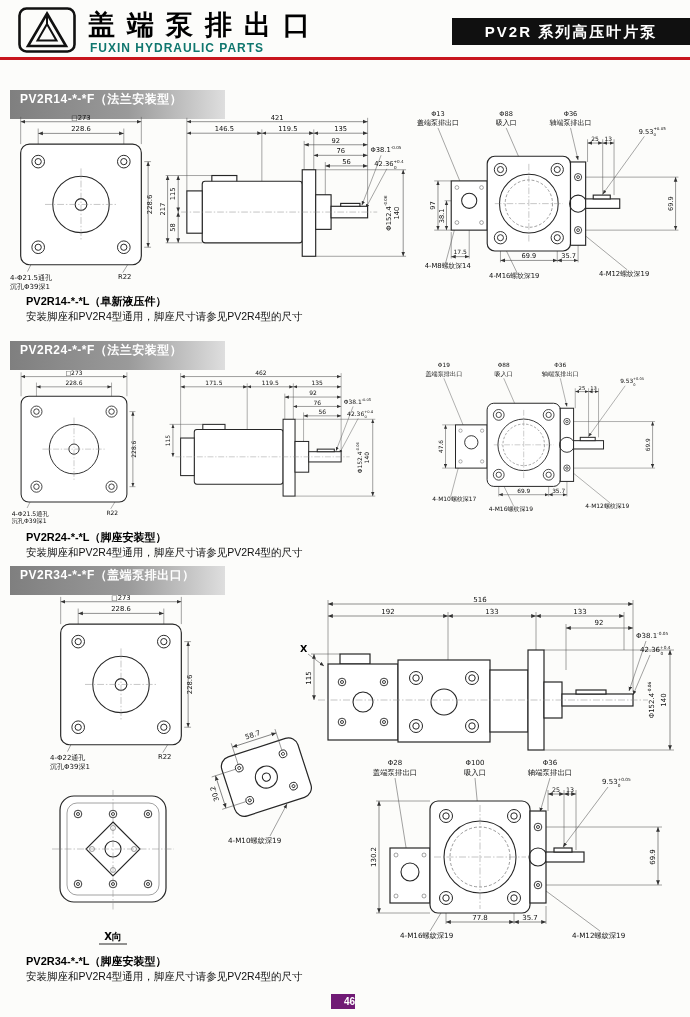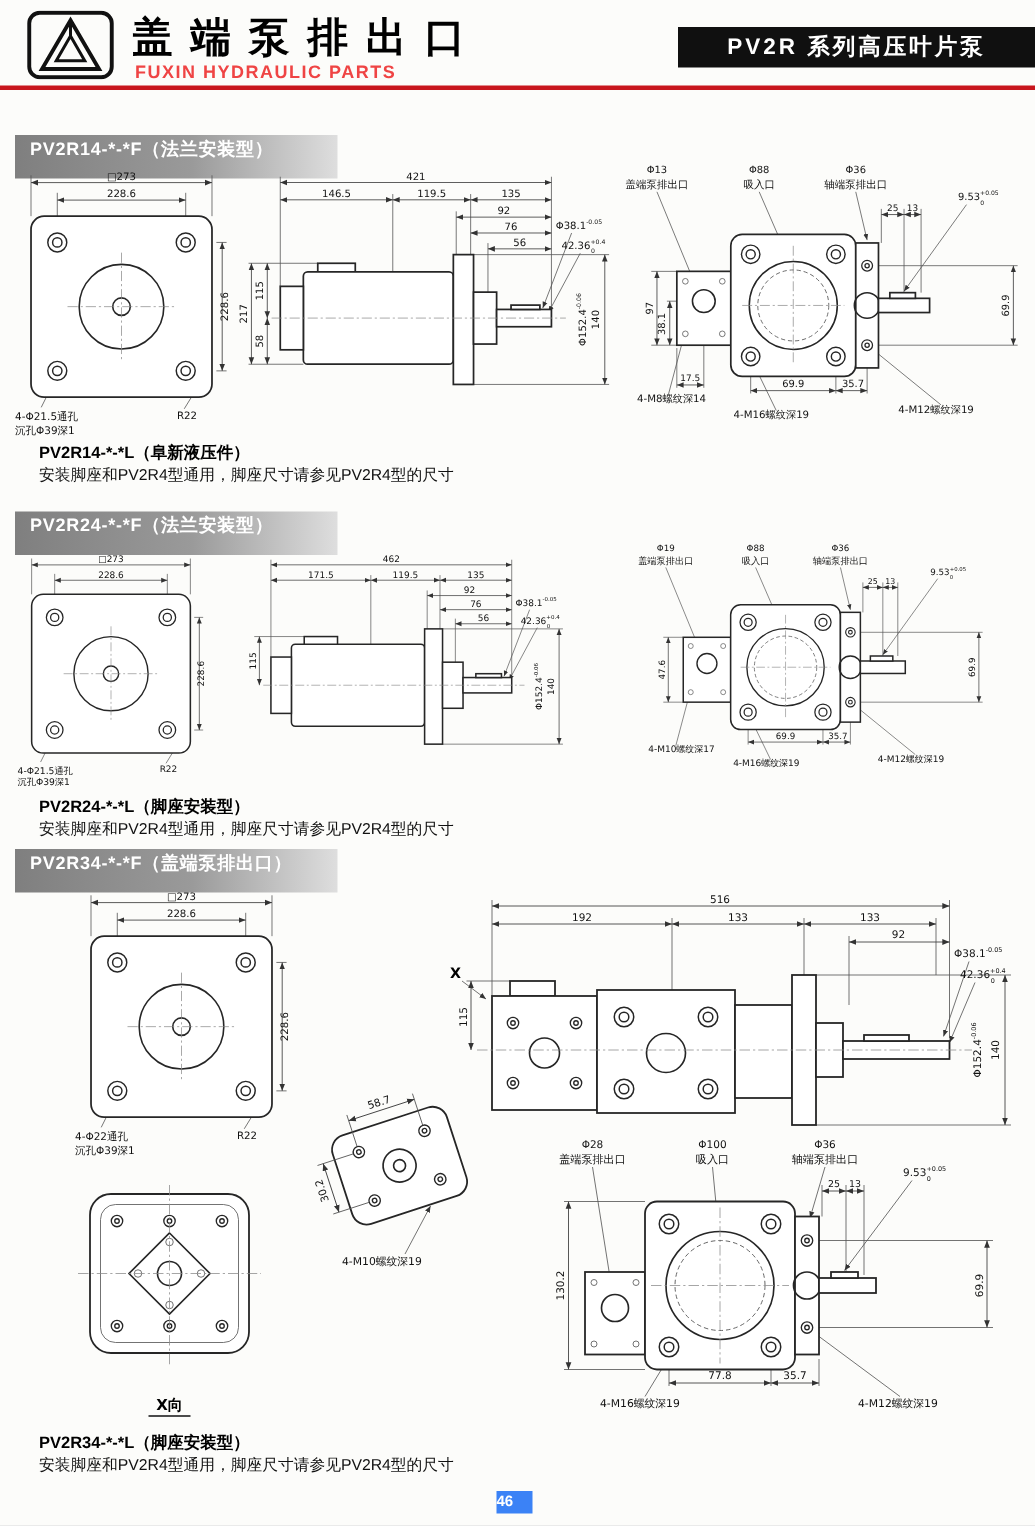--- a/index.html
+++ b/index.html
@@ -47,21 +47,21 @@
   </svg>
 
   <header>
     <svg class="abs" style="left:18px;top:7px" width="58" height="46" viewBox="0 0 58 46">
       <rect x="1.5" y="1.5" width="55" height="43" rx="7" fill="none" stroke="#111" stroke-width="2.6"></rect>
       <path d="M29 6.5 L48 39 L10 39 Z" fill="none" stroke="#111" stroke-width="2.6"></path>
       <path d="M29 17 L38.5 33.5 L19.5 33.5 Z" fill="none" stroke="#111" stroke-width="2"></path>
       <line x1="29" y1="6.5" x2="29" y2="17" stroke="#111" stroke-width="2"></line>
     </svg>
     <div class="abs" style="left:88px;top:7px;font-size:27px;font-weight:bold;letter-spacing:12px;color:#000;white-space:nowrap">盖端泵排出口</div>
-    <div class="abs" style="left:90px;top:41px;font-size:12px;font-weight:bold;color:#ef4444;letter-spacing:1px">FUXIN HYDRAULIC PARTS</div>
+    <div class="abs" style="left:90px;top:41px;font-size:12px;font-weight:bold;color:#0f766e;letter-spacing:1px">FUXIN HYDRAULIC PARTS</div>
     <div class="abs" style="left:452px;top:18px;width:238px;height:27px;background:#101010;color:#fff;font-size:15px;font-weight:bold;line-height:27px;text-align:center;letter-spacing:2px">PV2R 系列高压叶片泵</div>
     <div class="abs" style="left:0;top:57px;width:690px;height:3px;background:#c8161d"></div>
   </header>
 
   <div class="banner abs" style="left:10px;top:90px">PV2R14-*-*F（法兰安装型）</div>
 
   <svg class="abs" style="left:8px;top:112px" width="146" height="180" viewBox="0 0 150 185">
     <g>
       <line class="thin" x1="13" y1="5" x2="13" y2="33"></line>
         <line class="thin" x1="137" y1="5" x2="137" y2="33"></line>
@@ -580,15 +580,15 @@
     <text class="t" x="50" y="182">4-M16螺纹深19</text>
     <text class="d" x="130" y="163.5" text-anchor="middle">77.8</text>
     <text class="d" x="180" y="163.5" text-anchor="middle">35.7</text>
     <text class="t" x="222" y="182">4-M12螺纹深19</text>
     <text class="d" transform="rotate(-90 305 101)" x="305" y="101" text-anchor="middle">69.9</text>
   </svg>
 
   <div class="abs foot-model" style="left:26px;top:954px">PV2R34-*-*L（脚座安装型）</div>
   <div class="abs foot-note" style="left:26px;top:970px">安装脚座和PV2R4型通用，脚座尺寸请参见PV2R4型的尺寸</div>
 
-  <div class="abs" style="left:331px;top:994px;width:24px;height:15px;background:#3b82f6;color:#fff;font-size:10px;font-weight:bold;text-align:left;line-height:15px">46</div>
+  <div class="abs" style="left:331px;top:994px;width:24px;height:15px;background:#701a75;color:#fff;font-size:10px;font-weight:bold;text-align:right;line-height:15px">46</div>
 
 </div>
 
 </body></html>

